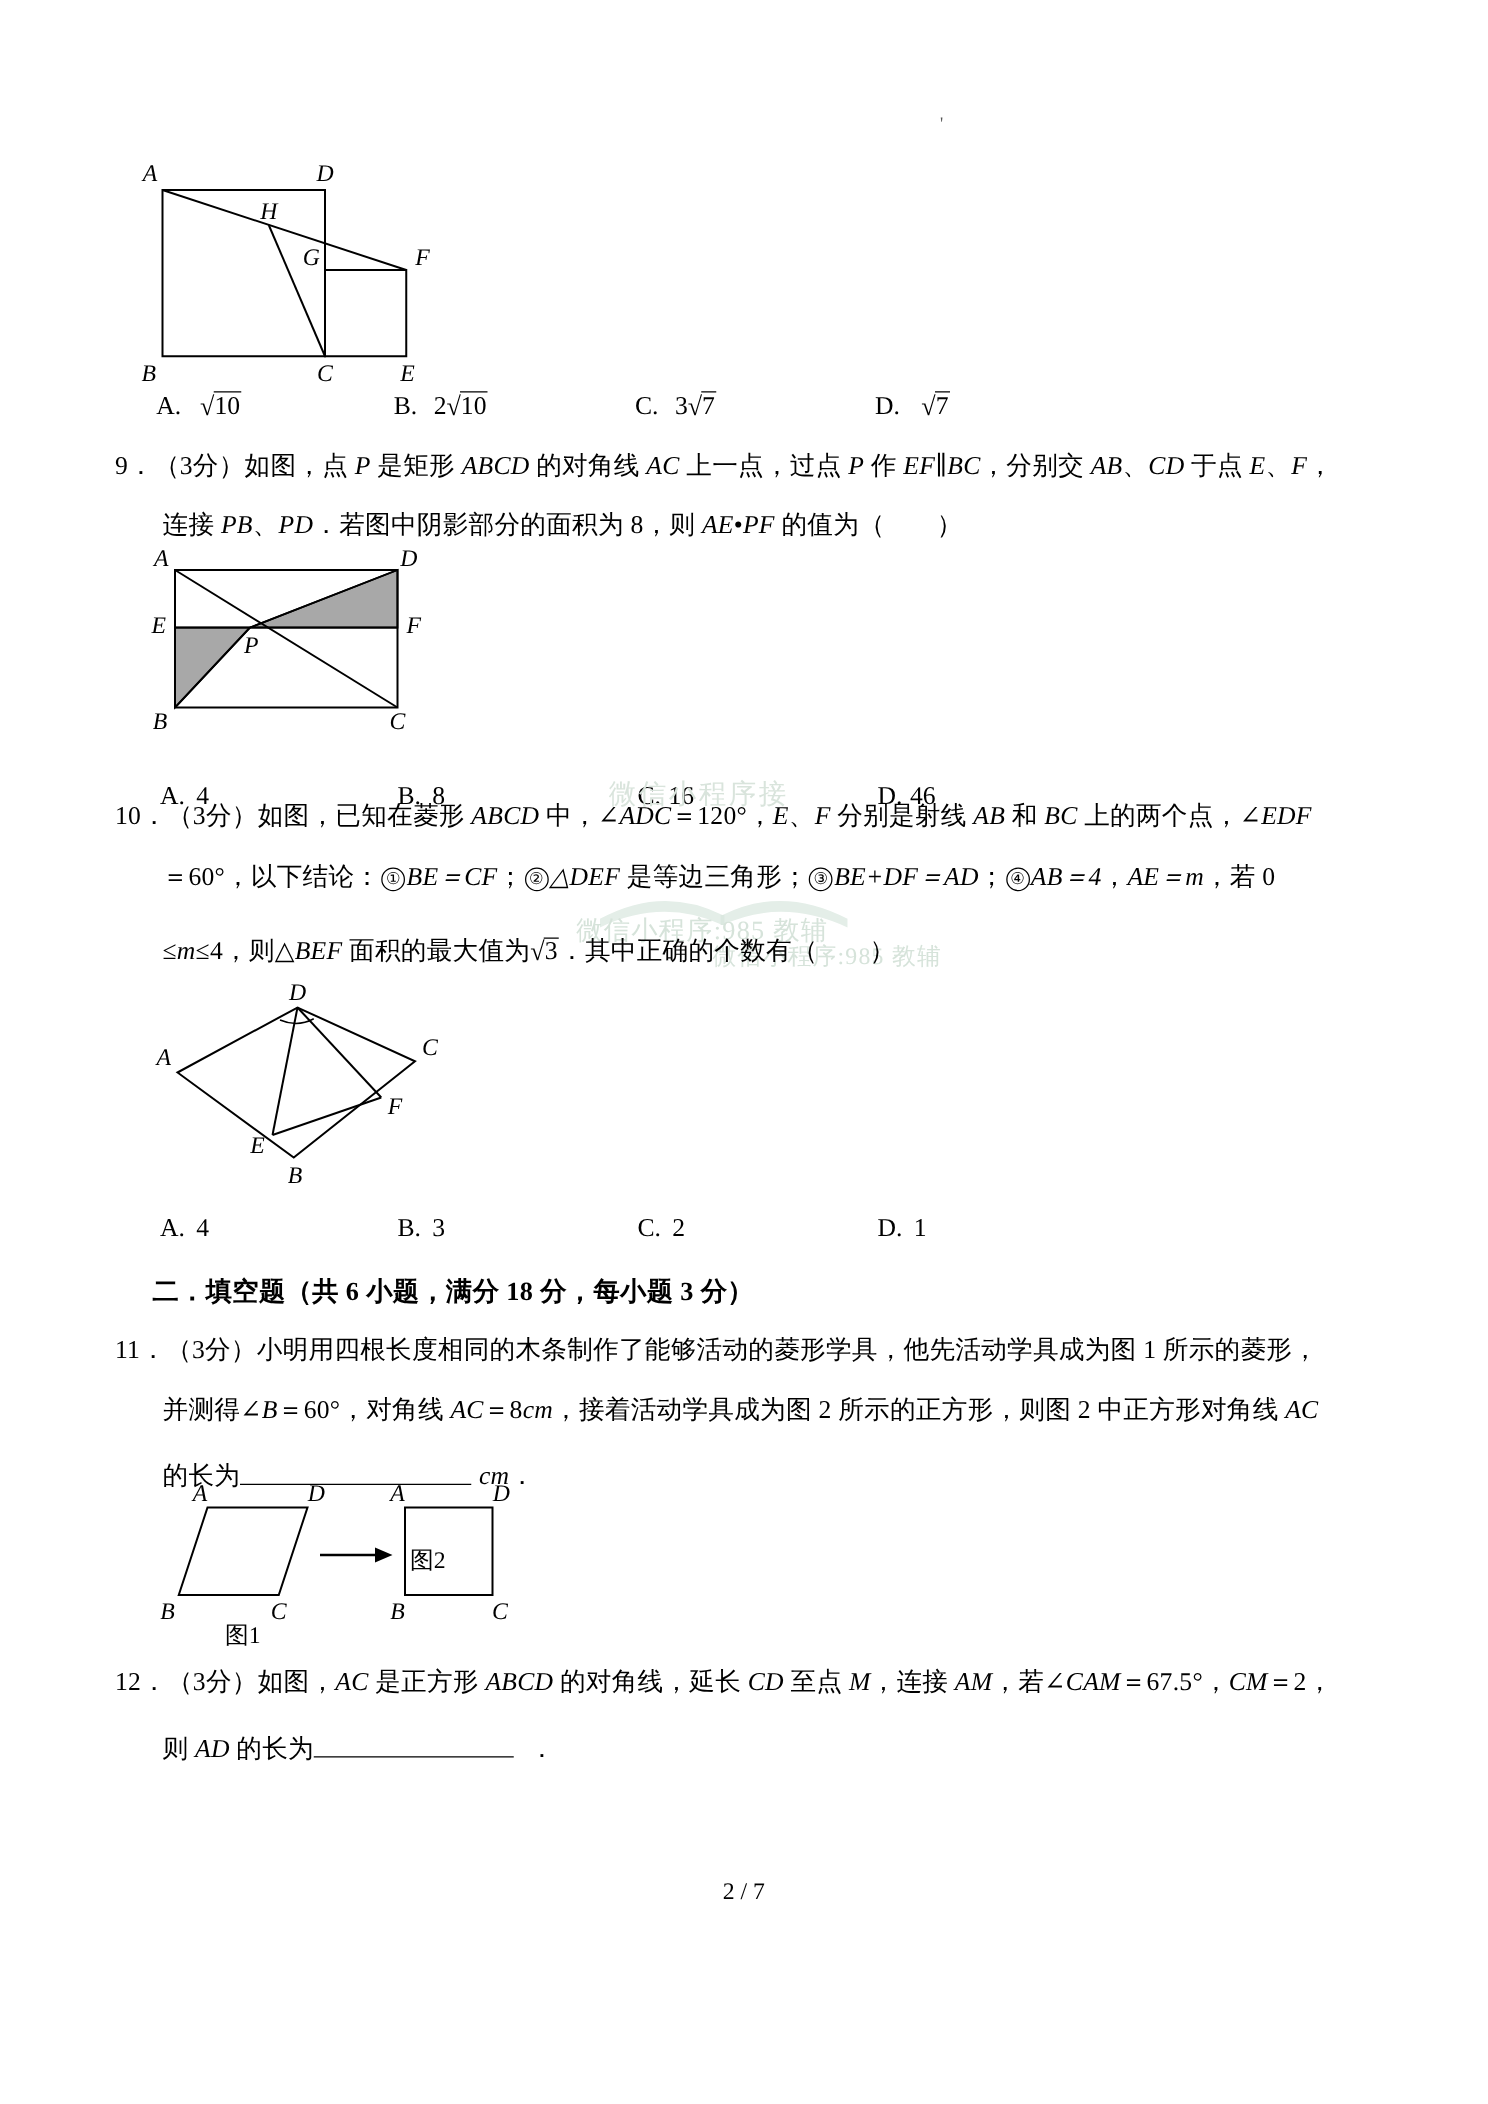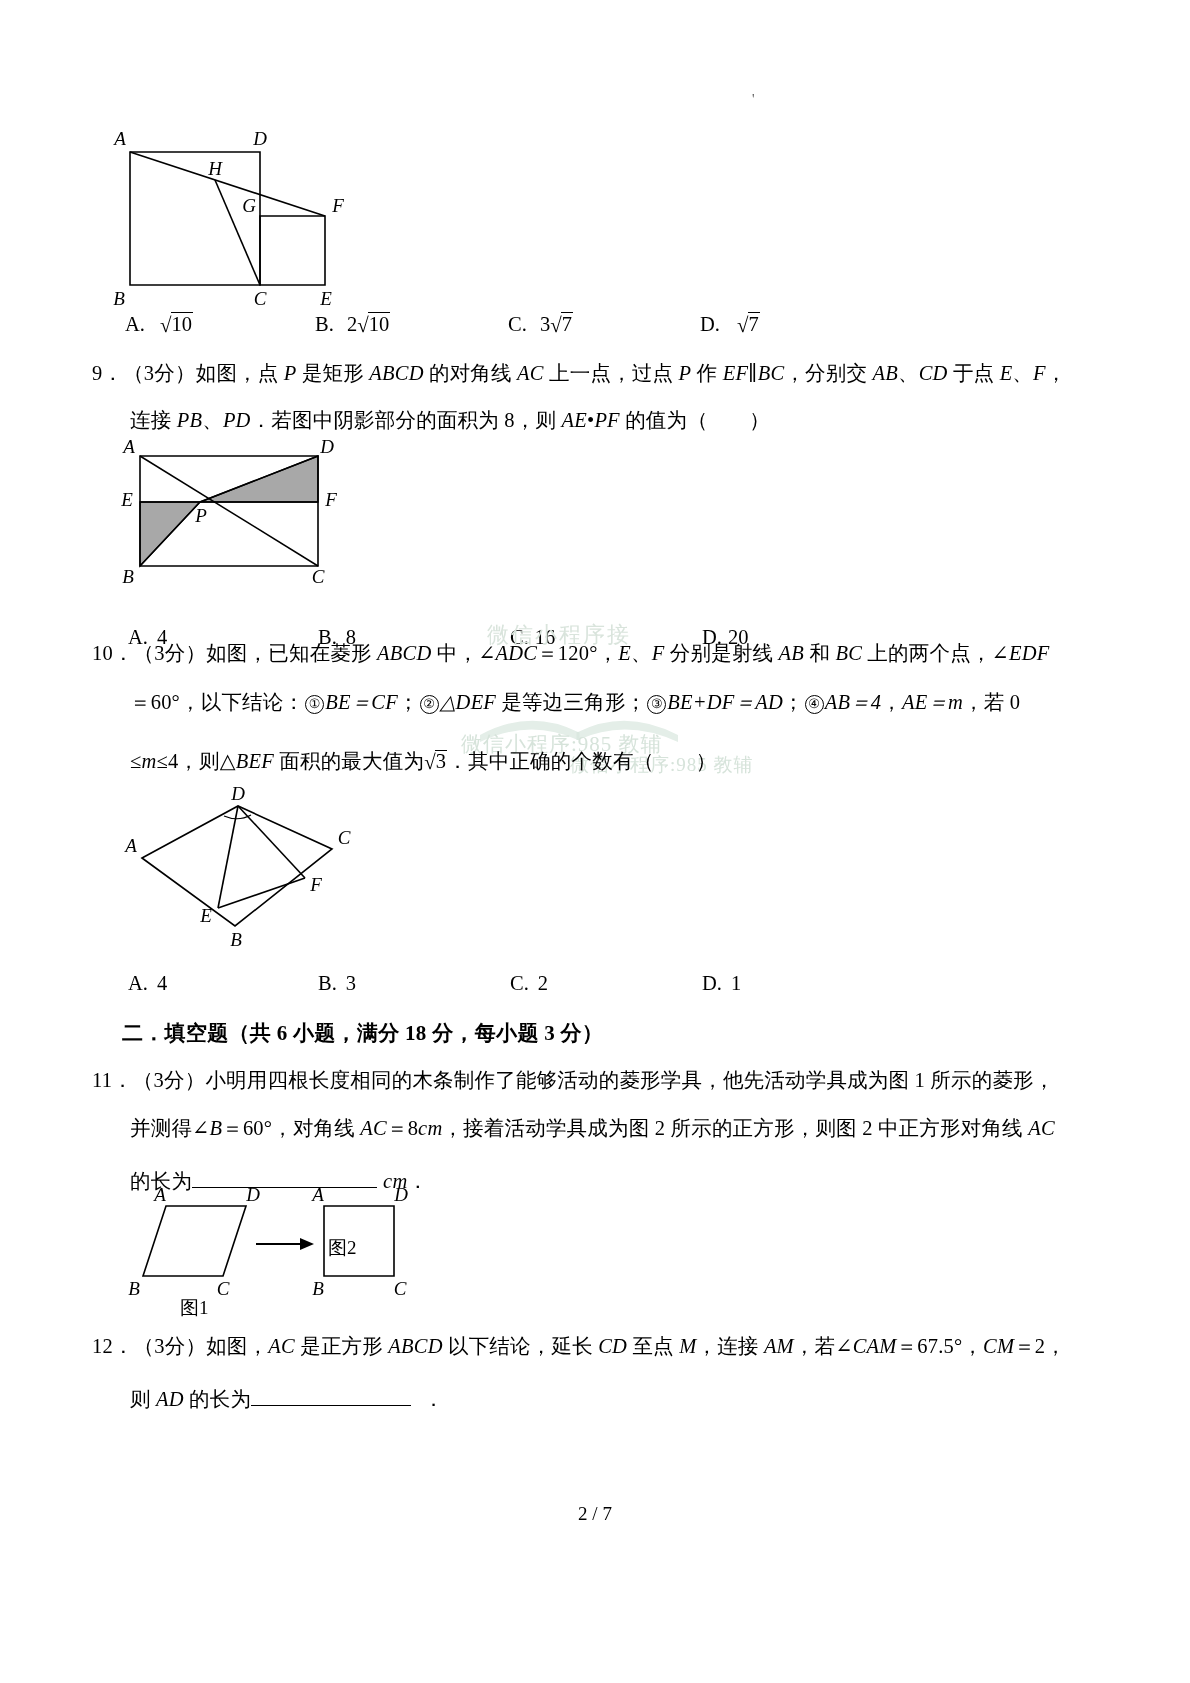--- a/index.html
+++ b/index.html
@@ -217,21 +217,21 @@
   <div class="opt" style="left:128px; top:626px;">
     <span>A.</span><span style="display:inline-block;width:9px"></span><span>4</span>
   </div>
   <div class="opt" style="left:318px; top:626px;">
     <span>B.</span><span style="display:inline-block;width:9px"></span><span>8</span>
   </div>
   <div class="opt" style="left:510px; top:626px;">
     <span>C.</span><span style="display:inline-block;width:6px"></span><span>16</span>
   </div>
   <div class="opt" style="left:702px; top:626px;">
-    <span>D.</span><span style="display:inline-block;width:6px"></span><span>20</span>
+    <span>D.</span><span style="display:inline-block;width:6px"></span><span>46</span>
   </div>
 
   <div class="wm wm-text-top" style="left:487px; top:588px;margin-top:32px;">微信小程序接</div>
   <div class="wm" style="left:470px; top:690px;">
     <svg width="220" height="60" viewBox="0 0 220 60">
       <path d="M10 45 Q60 18 108 42 Q156 18 208 45 L208 52 Q156 28 108 50 Q60 28 10 52 Z" fill="#e4eee8"></path>
       <path d="M108 42 L108 50" stroke="#dbe8e0" stroke-width="3"></path>
     </svg>
   </div>
   <div class="wm wm-sub" style="left:461px; top:730px;">微信小程序:985 教辅</div>
@@ -307,21 +307,21 @@
       <text class="lbl" x="190" y="5" text-anchor="middle">A</text>
       <text class="lbl" x="273" y="5" text-anchor="middle">D</text>
       <text class="lbl" x="190" y="99" text-anchor="middle">B</text>
       <text class="lbl" x="272" y="99" text-anchor="middle">C</text>
     </svg>
   </div>
   <div class="fignote" style="left:180px; top:1295px;">图1</div>
   <div class="fignote" style="left:328px; top:1235px;">图2</div>
 
   <div class="qline" style="left:92px; top:1336px;">
-    <span>12．（3分）如图，</span><span class="it">AC</span><span> 是正方形 </span><span class="it">ABCD</span><span> 以下结论，延长 </span><span class="it">CD</span><span> 至点 </span><span class="it">M</span><span>，连接 </span><span class="it">AM</span><span>，若∠</span><span class="it">CAM</span><span>＝67.5°，</span><span class="it">CM</span><span>＝2，</span>
+    <span>12．（3分）如图，</span><span class="it">AC</span><span> 是正方形 </span><span class="it">ABCD</span><span> 的对角线，延长 </span><span class="it">CD</span><span> 至点 </span><span class="it">M</span><span>，连接 </span><span class="it">AM</span><span>，若∠</span><span class="it">CAM</span><span>＝67.5°，</span><span class="it">CM</span><span>＝2，</span>
   </div>
   <div class="qline" style="left:130px; top:1384px;">
     <span>则 </span><span class="it">AD</span><span> 的长为</span><span class="underline-blank" style="width:160px"></span><span style="display:inline-block;width:12px"></span><span>．</span>
   </div>
 
   <div class="footer" style="top:1503px;">2 / 7</div>
 
 </div>
 
 </body></html>

